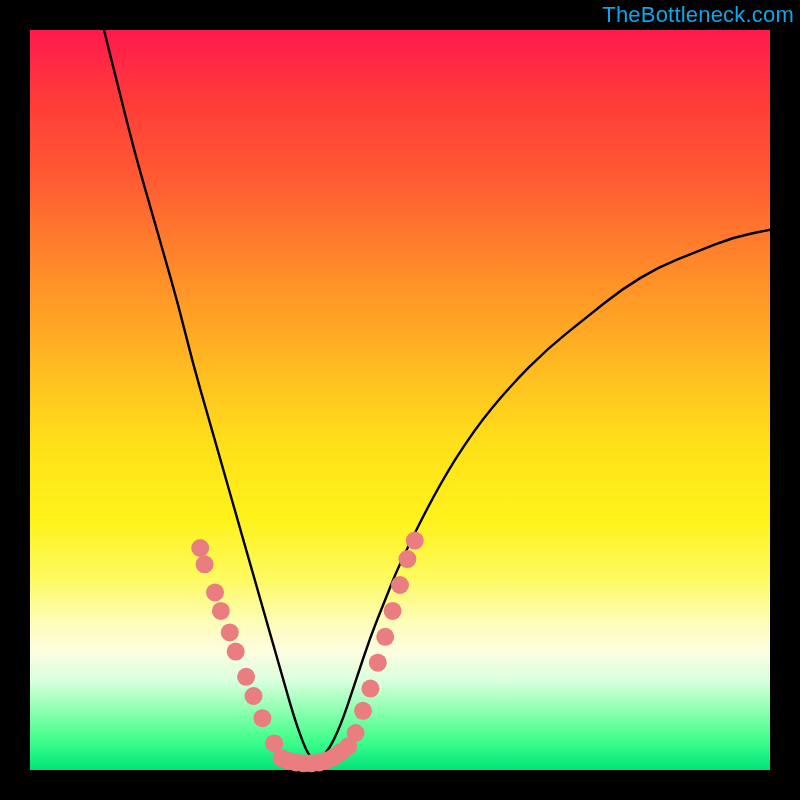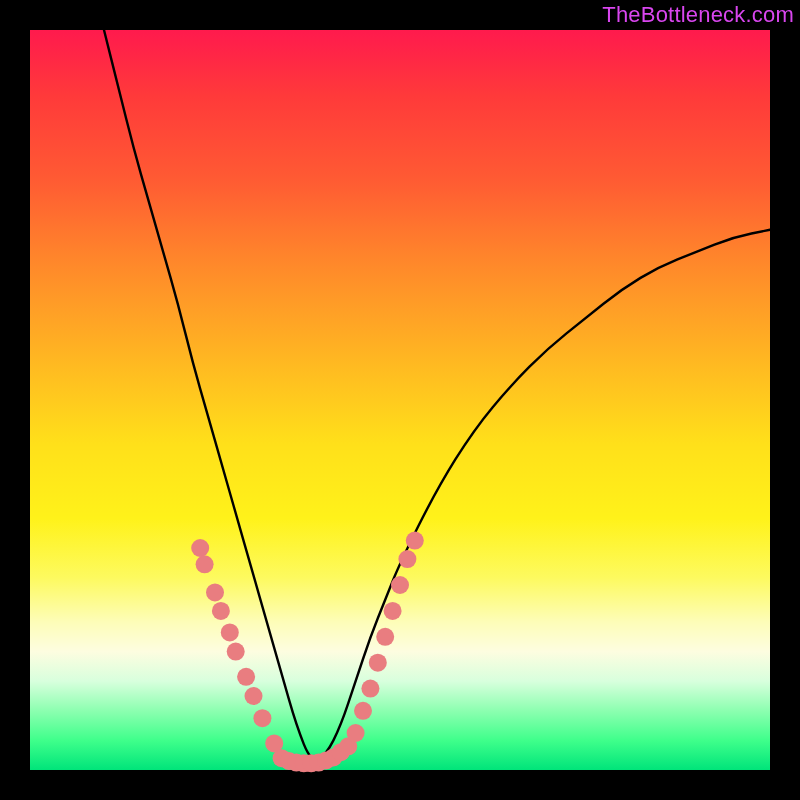--- a/index.html
+++ b/index.html
@@ -46,21 +46,21 @@
     left: 30px;
     top: 30px;
     width: 740px;
     height: 740px;
     overflow: visible;
   }
   .watermark {
     position: absolute;
     top: 2px;
     right: 6px;
-    color: #d946ef;
+    color: #0ea5e9;
     font-size: 22px;
     font-weight: 500;
     letter-spacing: 0.2px;
     user-select: none;
   }
 </style>
 </head>
 <body>
 
 <div class="frame">

